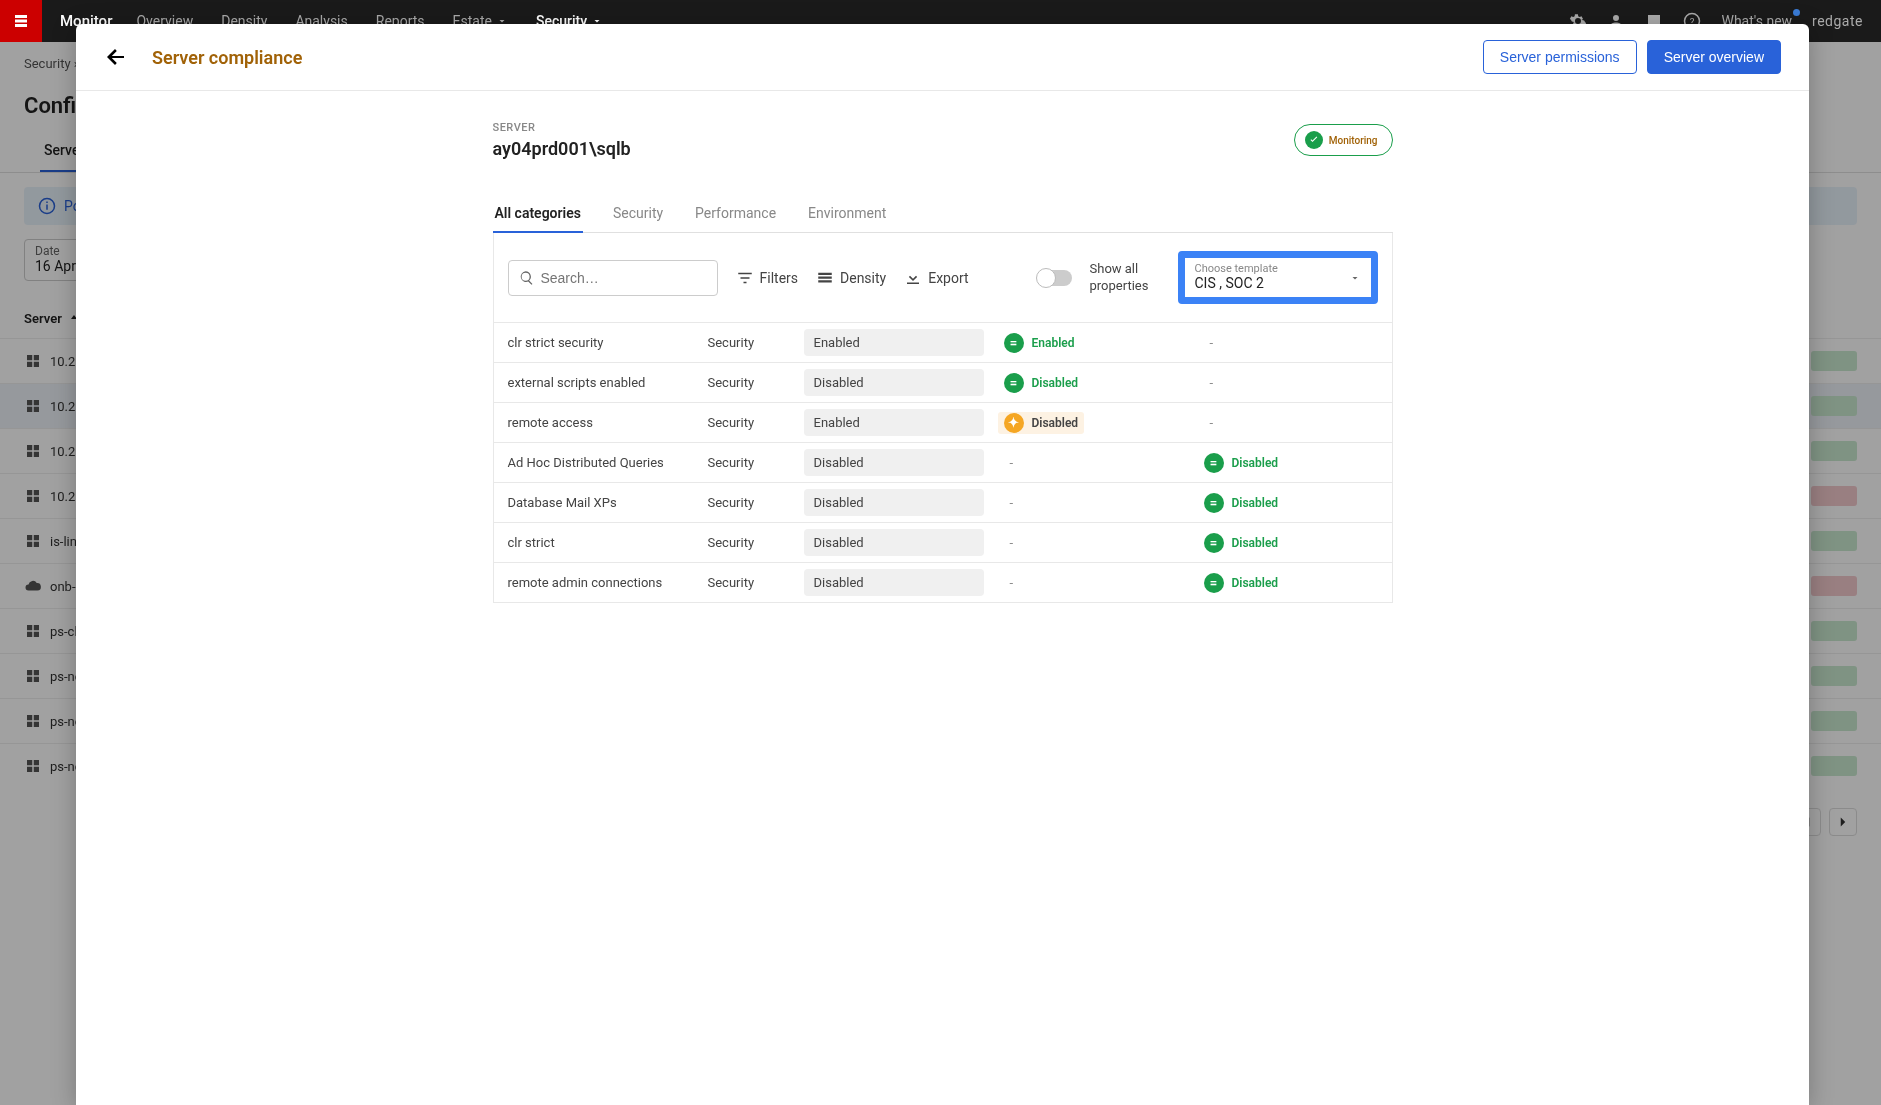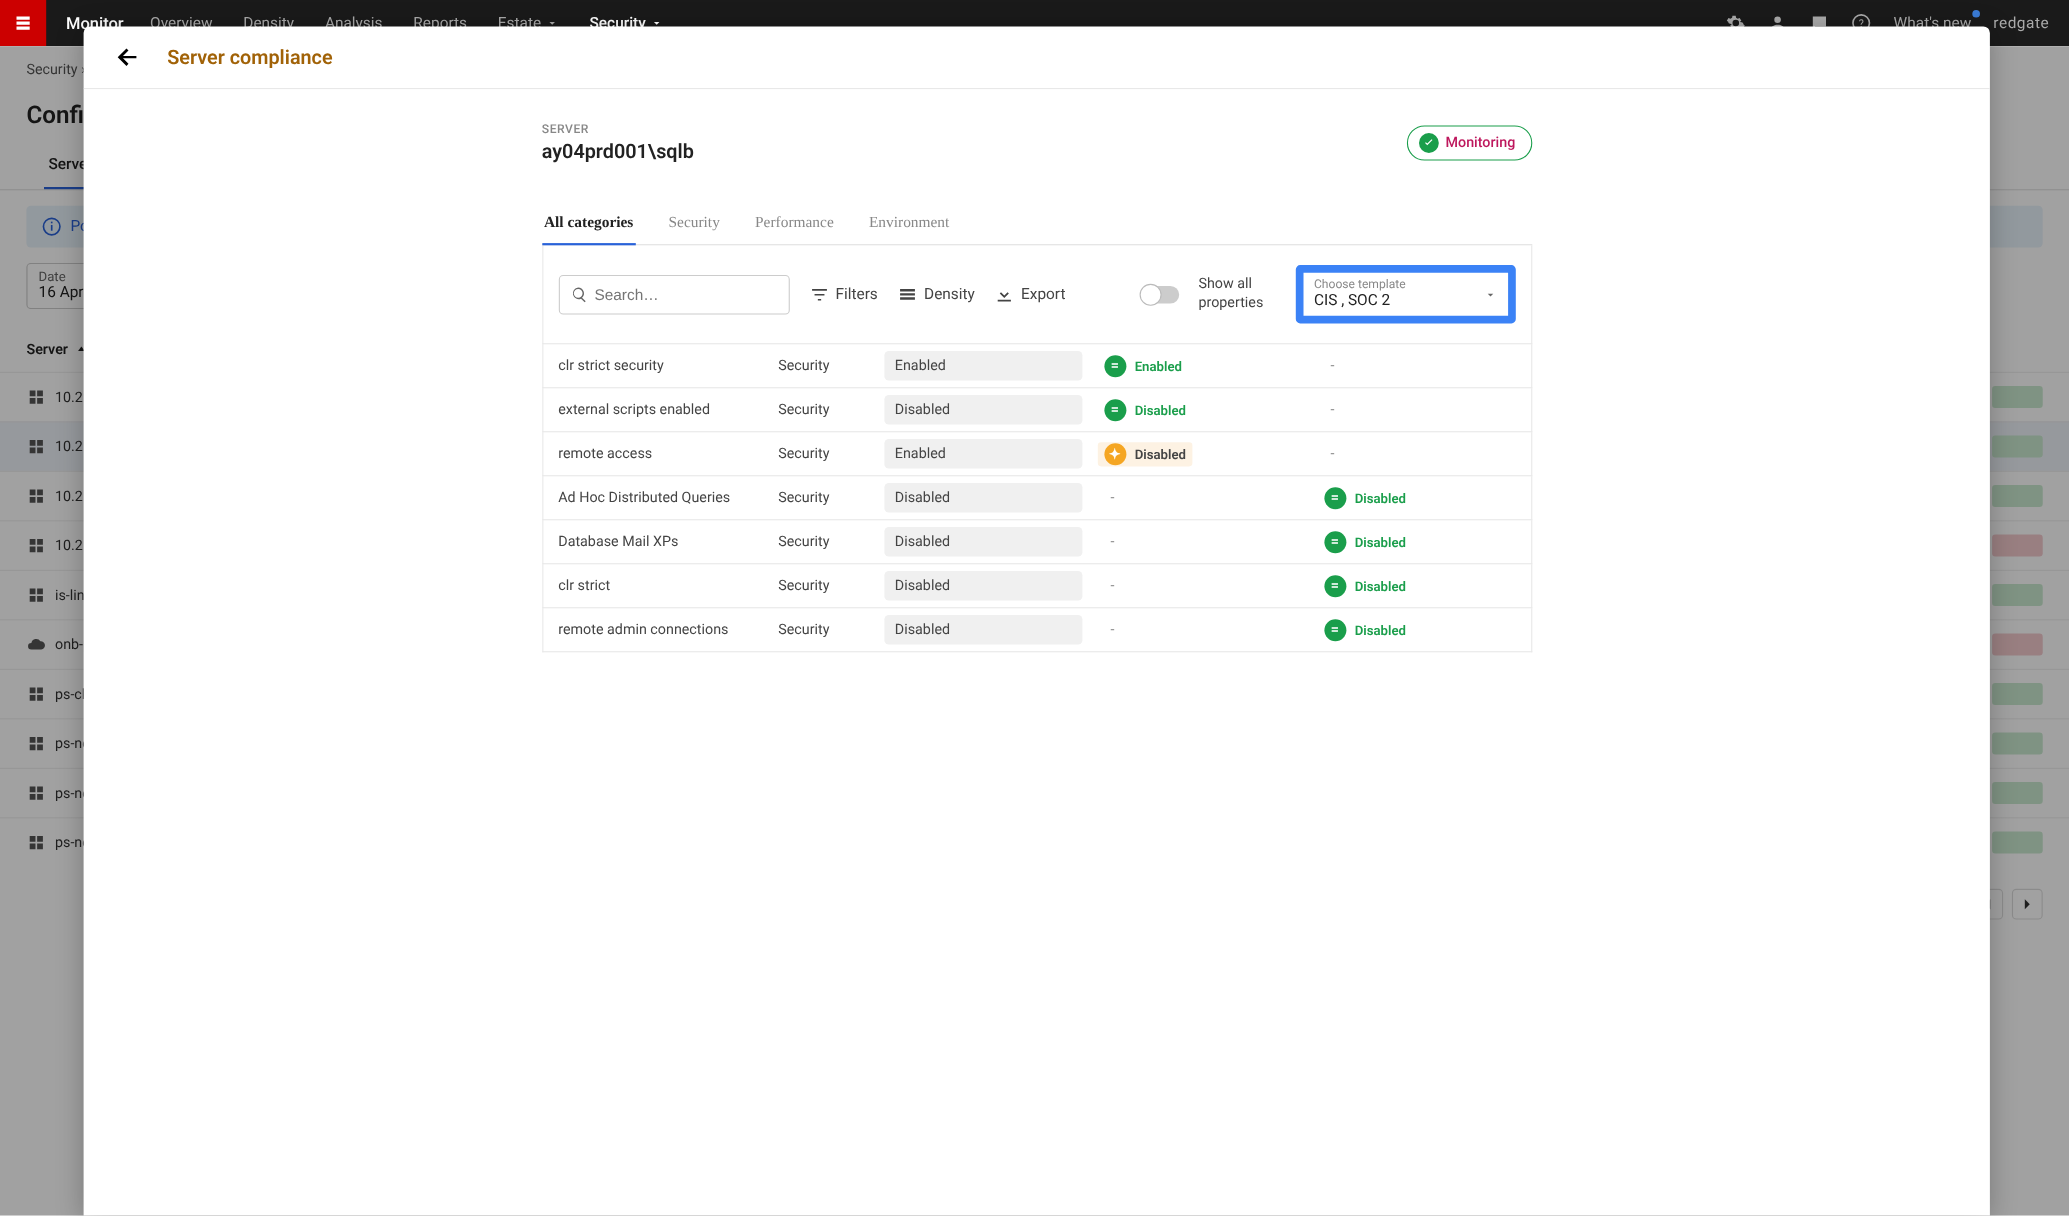--- a/index.html
+++ b/index.html
@@ -46,24 +46,24 @@
 .overlay .hdr .btns { margin-left:auto; display:flex; gap:10px; }
 .btn-outline { border:1px solid #2962d9; color:#2962d9; background:#fff; padding:8px 16px; border-radius:4px; font-size:14px; font-weight:500; cursor:pointer; }
 .btn-primary { border:1px solid #2962d9; color:#fff; background:#2962d9; padding:8px 16px; border-radius:4px; font-size:14px; font-weight:500; cursor:pointer; }
 
 .overlay .body { flex:1; overflow:auto; display:flex; justify-content:center; padding: 30px 0; }
 .content { width: 900px; }
 
 .srv-label { font-size:11px; color:#888; letter-spacing:0.5px; font-weight:500; }
 .srv-name { font-size:18px; font-weight:600; color:#222; margin-top:4px; }
 .srv-row { display:flex; align-items:center; justify-content:space-between; }
-.monitor-pill { border:1px solid #1a9e4b; color:#be185d; border-radius:20px; padding:6px 14px 6px 10px; font-size:13px; font-weight:500; display:flex; align-items:center; gap:6px; }
+.monitor-pill { border:1px solid #1a9e4b; color:#a16207; border-radius:20px; padding:6px 14px 6px 10px; font-size:10px; font-weight:500; display:flex; align-items:center; gap:6px; }
 .monitor-pill .chk { width:18px; height:18px; background:#1a9e4b; border-radius:50%; display:flex; align-items:center; justify-content:center; }
 
-.tabs { margin-top: 36px; border-bottom:1px solid #e0e0e0; display:flex; gap:28px;font-family:Liberation Serif, serif; }
+.tabs { margin-top: 36px; border-bottom:1px solid #e0e0e0; display:flex; gap:28px; }
 .tabs .t { padding:10px 2px; font-size:14px; color:#888; cursor:pointer; }
 .tabs .t.active { color:#222; font-weight:600; border-bottom:2px solid #2962d9; margin-bottom:-1px; }
 
 .toolbar { display:flex; align-items:center; gap:18px; padding:18px 14px; border:1px solid #e8e8e8; border-top:none; }
 .search-box { border:1px solid #ccc; border-radius:4px; padding:8px 10px; display:flex; align-items:center; gap:6px; width:210px; }
 .search-box input { border:none; outline:none; font-size:14px; width:100%; }
 .tool-btn { display:flex; align-items:center; gap:6px; font-size:14px; color:#444; cursor:pointer; }
 .toggle { width:34px; height:16px; background:#ccc; border-radius:10px; position:relative; cursor:pointer; }
 .toggle::after { content:''; width:18px; height:18px; background:#fff; border:1px solid #bbb; border-radius:50%; position:absolute; left:-2px; top:-2px; }
 .prop-label { font-size:13px; color:#444; line-height:1.3; }
@@ -260,20 +260,24 @@
   </div>
 </div>
 
 <div class="dim"></div>
 <div class="overlay">
   <div class="hdr">
     <svg class="back" viewBox="0 0 24 24">
         <path d="M20 11H7.8l5-5L11 4l-8 8 8 8 1.8-2-5-5H20z"></path>
       </svg>
     <h3>Server compliance</h3>
+    <div class="btns">
+      <button class="btn-outline">Server permissions</button>
+      <button class="btn-primary">Server overview</button>
+    </div>
   </div>
   <div class="body">
     <div class="content">
       <div class="srv-row">
         <div>
           <div class="srv-label">SERVER</div>
           <div class="srv-name">ay04prd001\sqlb</div>
         </div>
         <div class="monitor-pill">
           <span class="chk">

